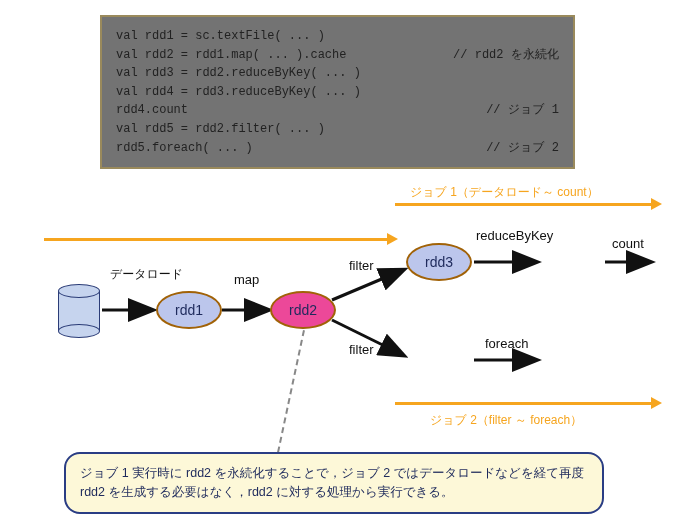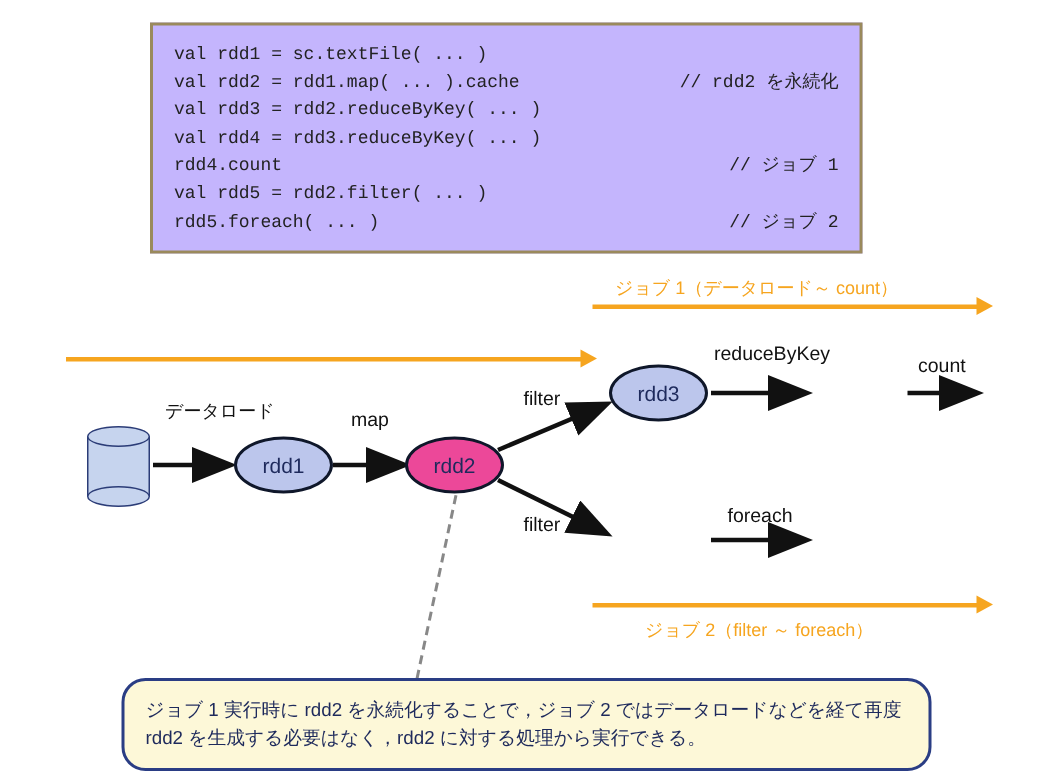--- a/index.html
+++ b/index.html
@@ -9,21 +9,21 @@
     height: 522px;
     background: #fff;
     font-family: "Helvetica Neue", Arial, sans-serif;
     position: relative;
   }
   .code-box {
     position: absolute;
     left: 100px;
     top: 15px;
     width: 475px;
-    background: #c4b5fd;
+    background: #737373;
     border: 2px solid #9a8a5c;
     padding: 10px 14px;
     font-family: "Courier New", monospace;
     font-size: 12px;
     line-height: 1.55;
     color: #222;
     white-space: pre;
   }
   .code-line { display: flex; }
   .code-left { flex: 0 0 auto; }
@@ -47,21 +47,21 @@
     border-radius: 50%;
     position: absolute;
     background: #c6d4ee;
   }
   .cylinder .top { top: 0; }
   .cylinder .bot { top: 40px; background: #c6d4ee; }
   .rdd {
     position: absolute;
     width: 66px; height: 38px;
     border-radius: 50%;
-    border: 2px solid #0f172a;
+    border: 2px solid #a16207;
     background: #bcc6ec;
     display: flex;
     align-items: center;
     justify-content: center;
     font-size: 14px;
     color: #1e2a5c;
   }
   .rdd.cached { background: #ec4899; }
   .lbl {
     position: absolute;
@@ -83,21 +83,21 @@
     border-bottom: 6.5px solid transparent;
   }
   .job-label {
     position: absolute;
     font-size: 12px;
     color: #f6a51f;
     font-weight: 500;
   }
   .explain-box {
     position: absolute;
-    left: 81px; top: 452px;
+    left: 64px; top: 452px;
     width: 540px;
     background: #fdf8d8;
     border: 2px solid #2a3d84;
     border-radius: 16px;
     padding: 10px 14px;
     font-size: 12.5px;
     line-height: 1.5;
     color: #1e2a5c;
   }
   .dash-line {

